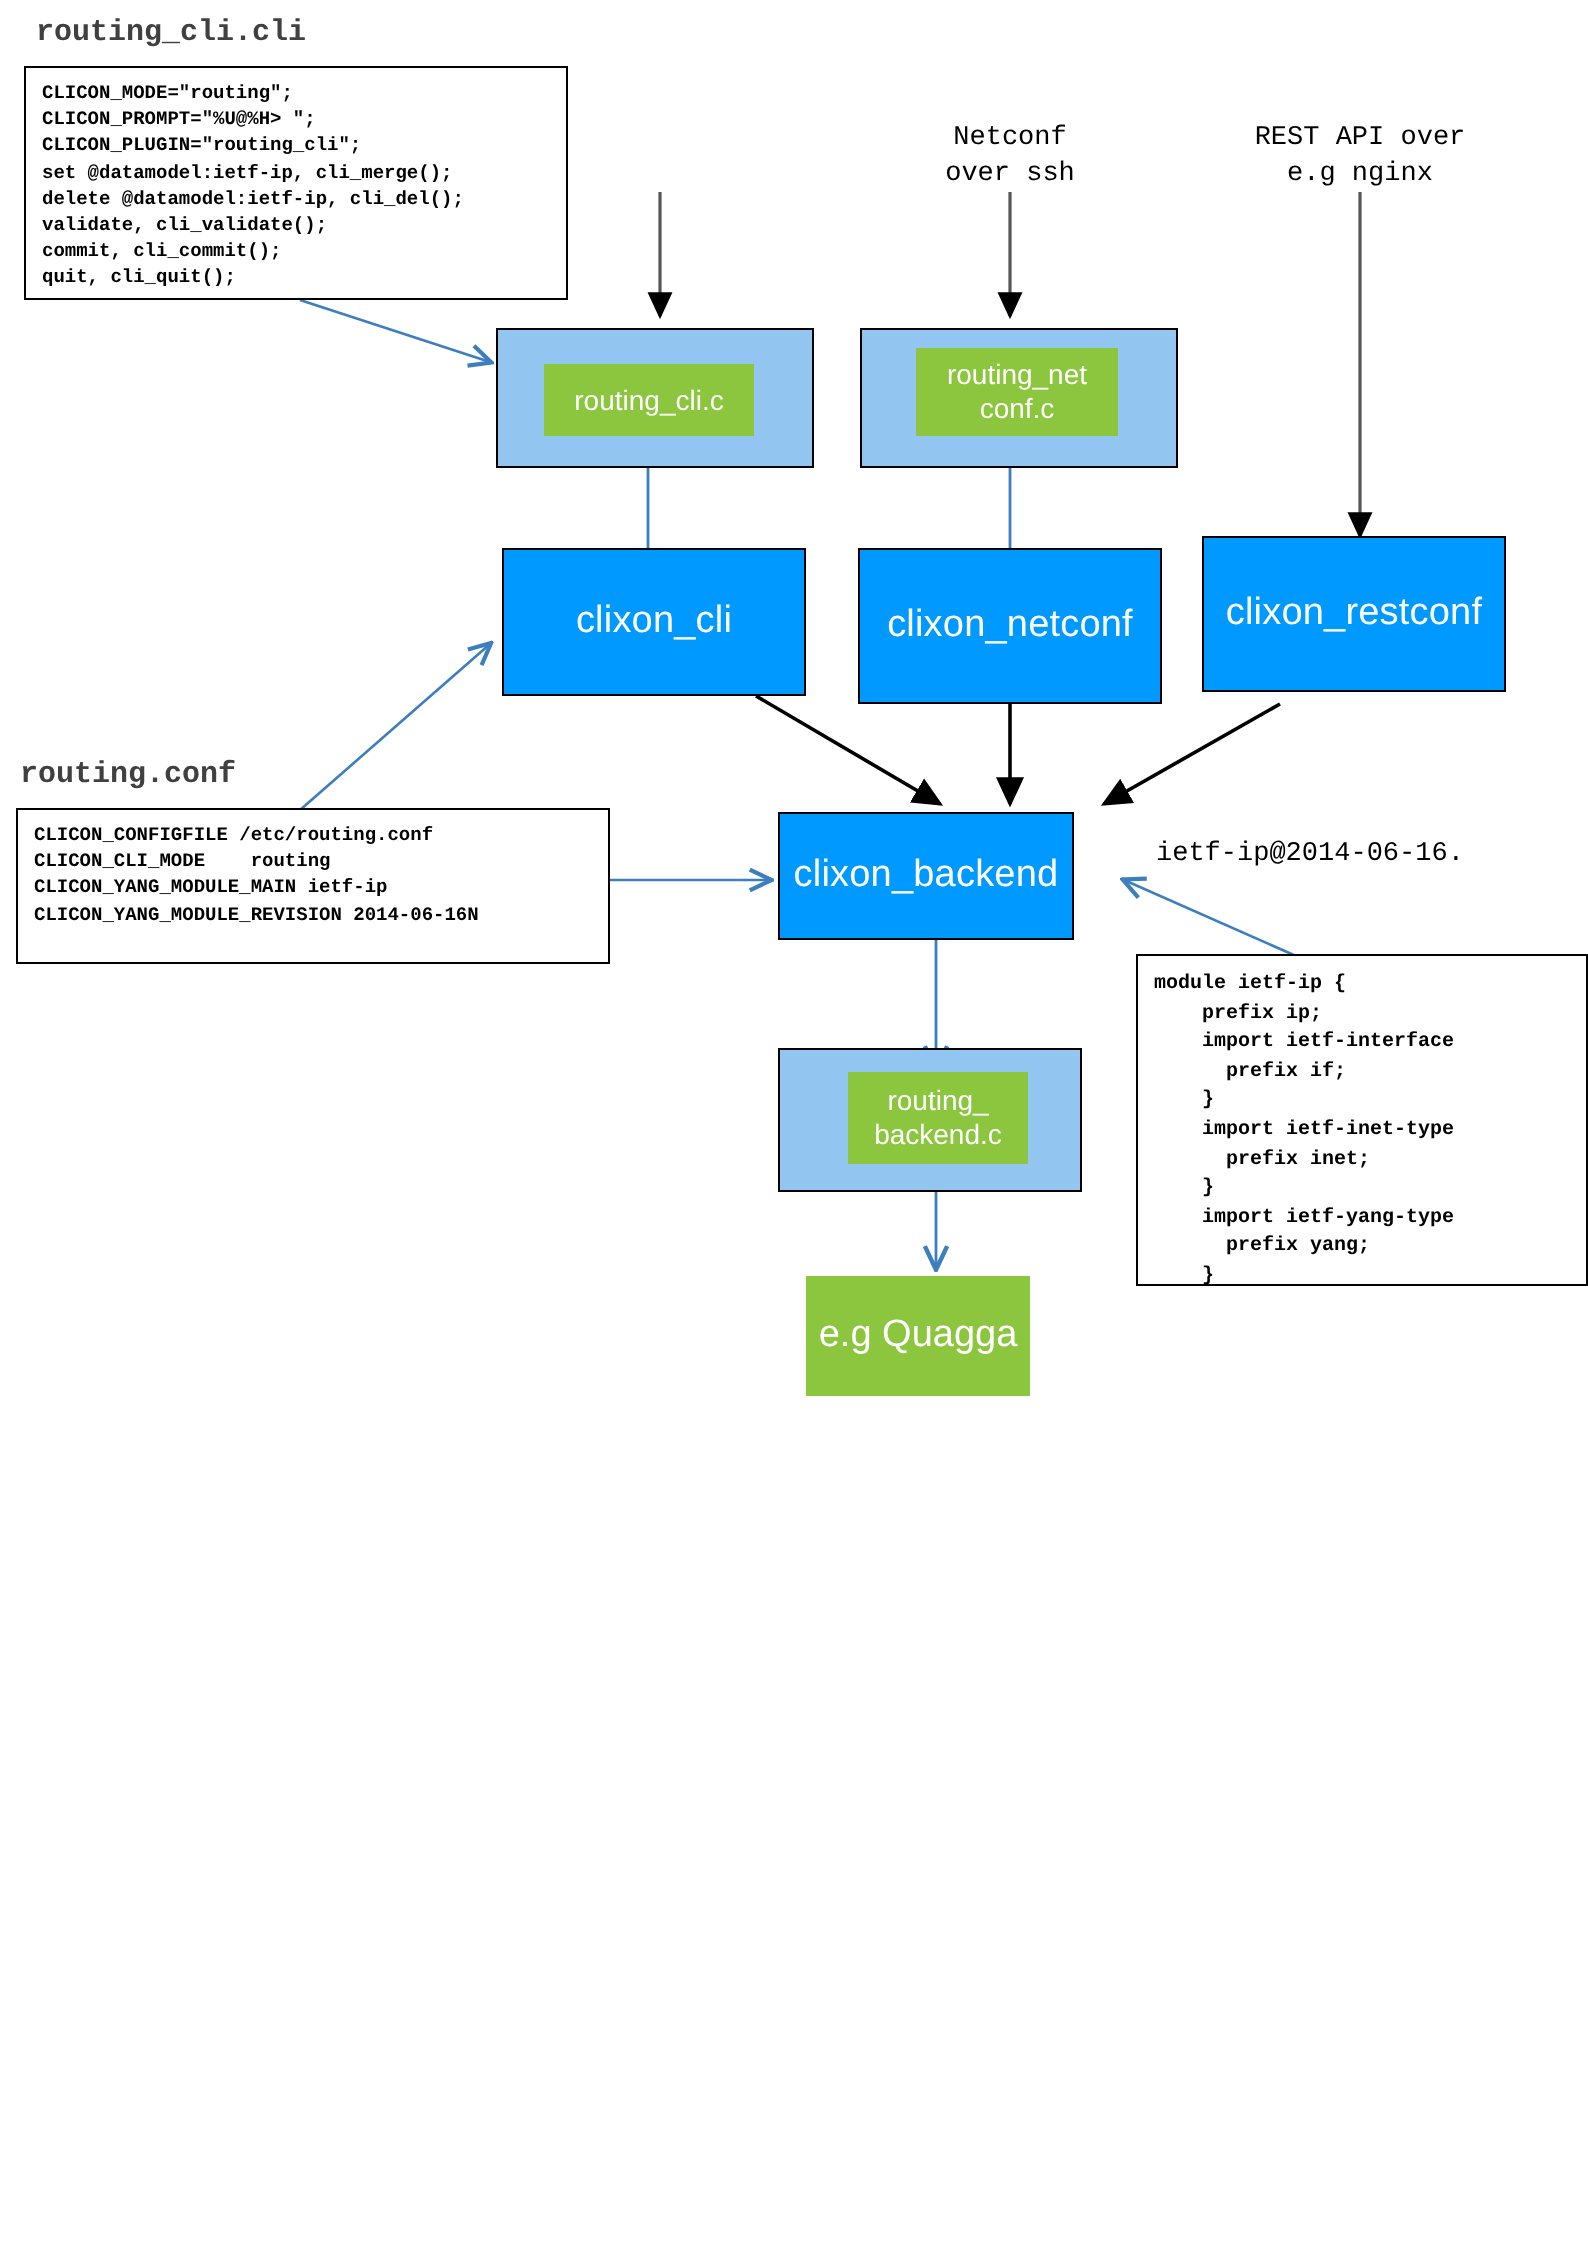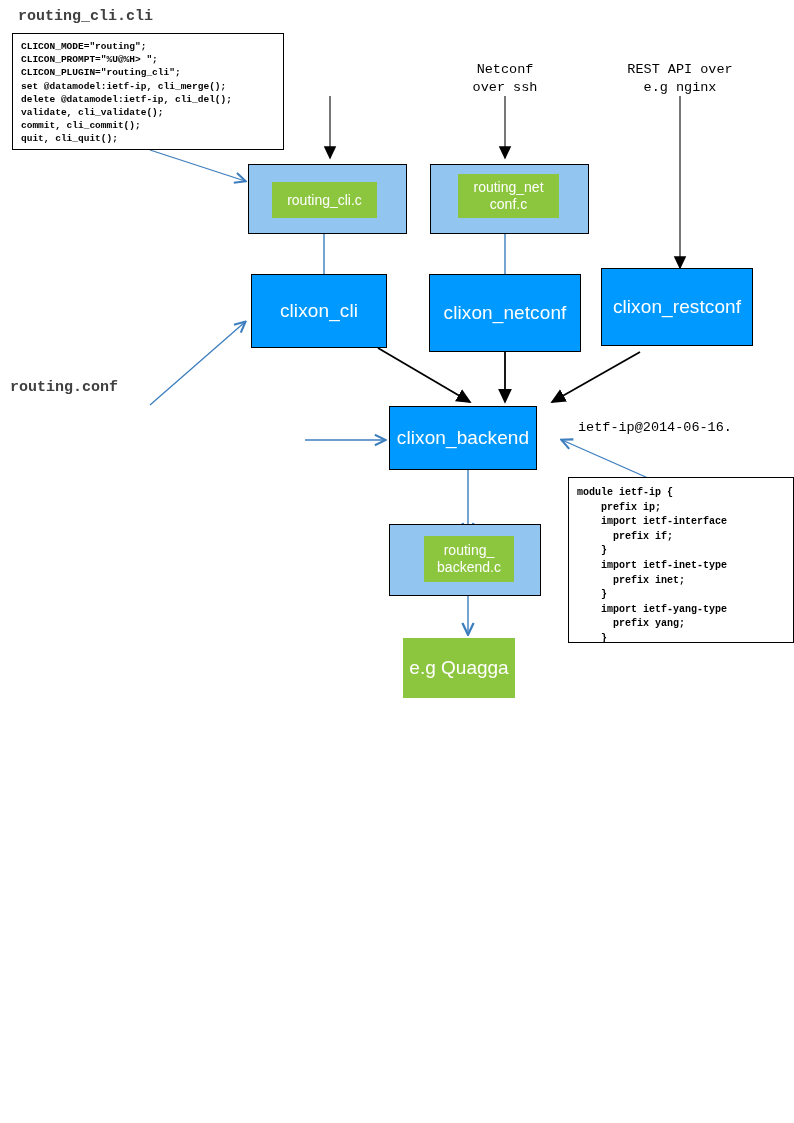--- a/index.html
+++ b/index.html
@@ -197,20 +197,24 @@
 
   <div class="codebox" style="left:12px; top:33px; width:272px; height:117px;">CLICON_MODE="routing";
 CLICON_PROMPT="%U@%H&gt; ";
 CLICON_PLUGIN="routing_cli";
 set @datamodel:ietf-ip, cli_merge();
 delete @datamodel:ietf-ip, cli_del();
 validate, cli_validate();
 commit, cli_commit();
 quit, cli_quit();</div>
 
+  <div class="codebox" style="left:8px; top:404px; width:297px; height:78px;">CLICON_CONFIGFILE /etc/routing.conf
+CLICON_CLI_MODE    routing
+CLICON_YANG_MODULE_MAIN ietf-ip
+CLICON_YANG_MODULE_REVISION 2014-06-16N</div>
 
   <div class="codebox yang" style="left:568px; top:477px; width:226px; height:166px;">module ietf-ip {
     prefix ip;
     import ietf-interface
       prefix if;
     }
     import ietf-inet-type
       prefix inet;
     }
     import ietf-yang-type
@@ -224,21 +228,21 @@
   <div class="src-label" style="left:605px; top:61px; width:150px;">REST API over
 e.g nginx</div>
 
   <div class="host" style="left:248px; top:164px; width:159px; height:70px;"></div>
   <div class="plugin" style="left:272px; top:182px; width:105px; height:36px;">routing_cli.c</div>
 
   <div class="host" style="left:430px; top:164px; width:159px; height:70px;"></div>
   <div class="plugin" style="left:458px; top:174px; width:101px; height:44px;">routing_net
 conf.c</div>
 
-  <div class="proc" style="left:251px; top:274px; width:136px; height:74px;">clixon_cli</div>
+  <div class="proc" style="left:251px; top:274px; width:152px; height:74px;">clixon_cli</div>
 
   <div class="proc" style="left:429px; top:274px; width:152px; height:78px;">clixon_netconf</div>
 
   <div class="proc" style="left:601px; top:268px; width:152px; height:78px;">clixon_restconf</div>
 
   <div class="proc" style="left:389px; top:406px; width:148px; height:64px;">clixon_backend</div>
 
   <div class="host" style="left:389px; top:524px; width:152px; height:72px;"></div>
   <div class="plugin" style="left:424px; top:536px; width:90px; height:46px;">routing_
 backend.c</div>

